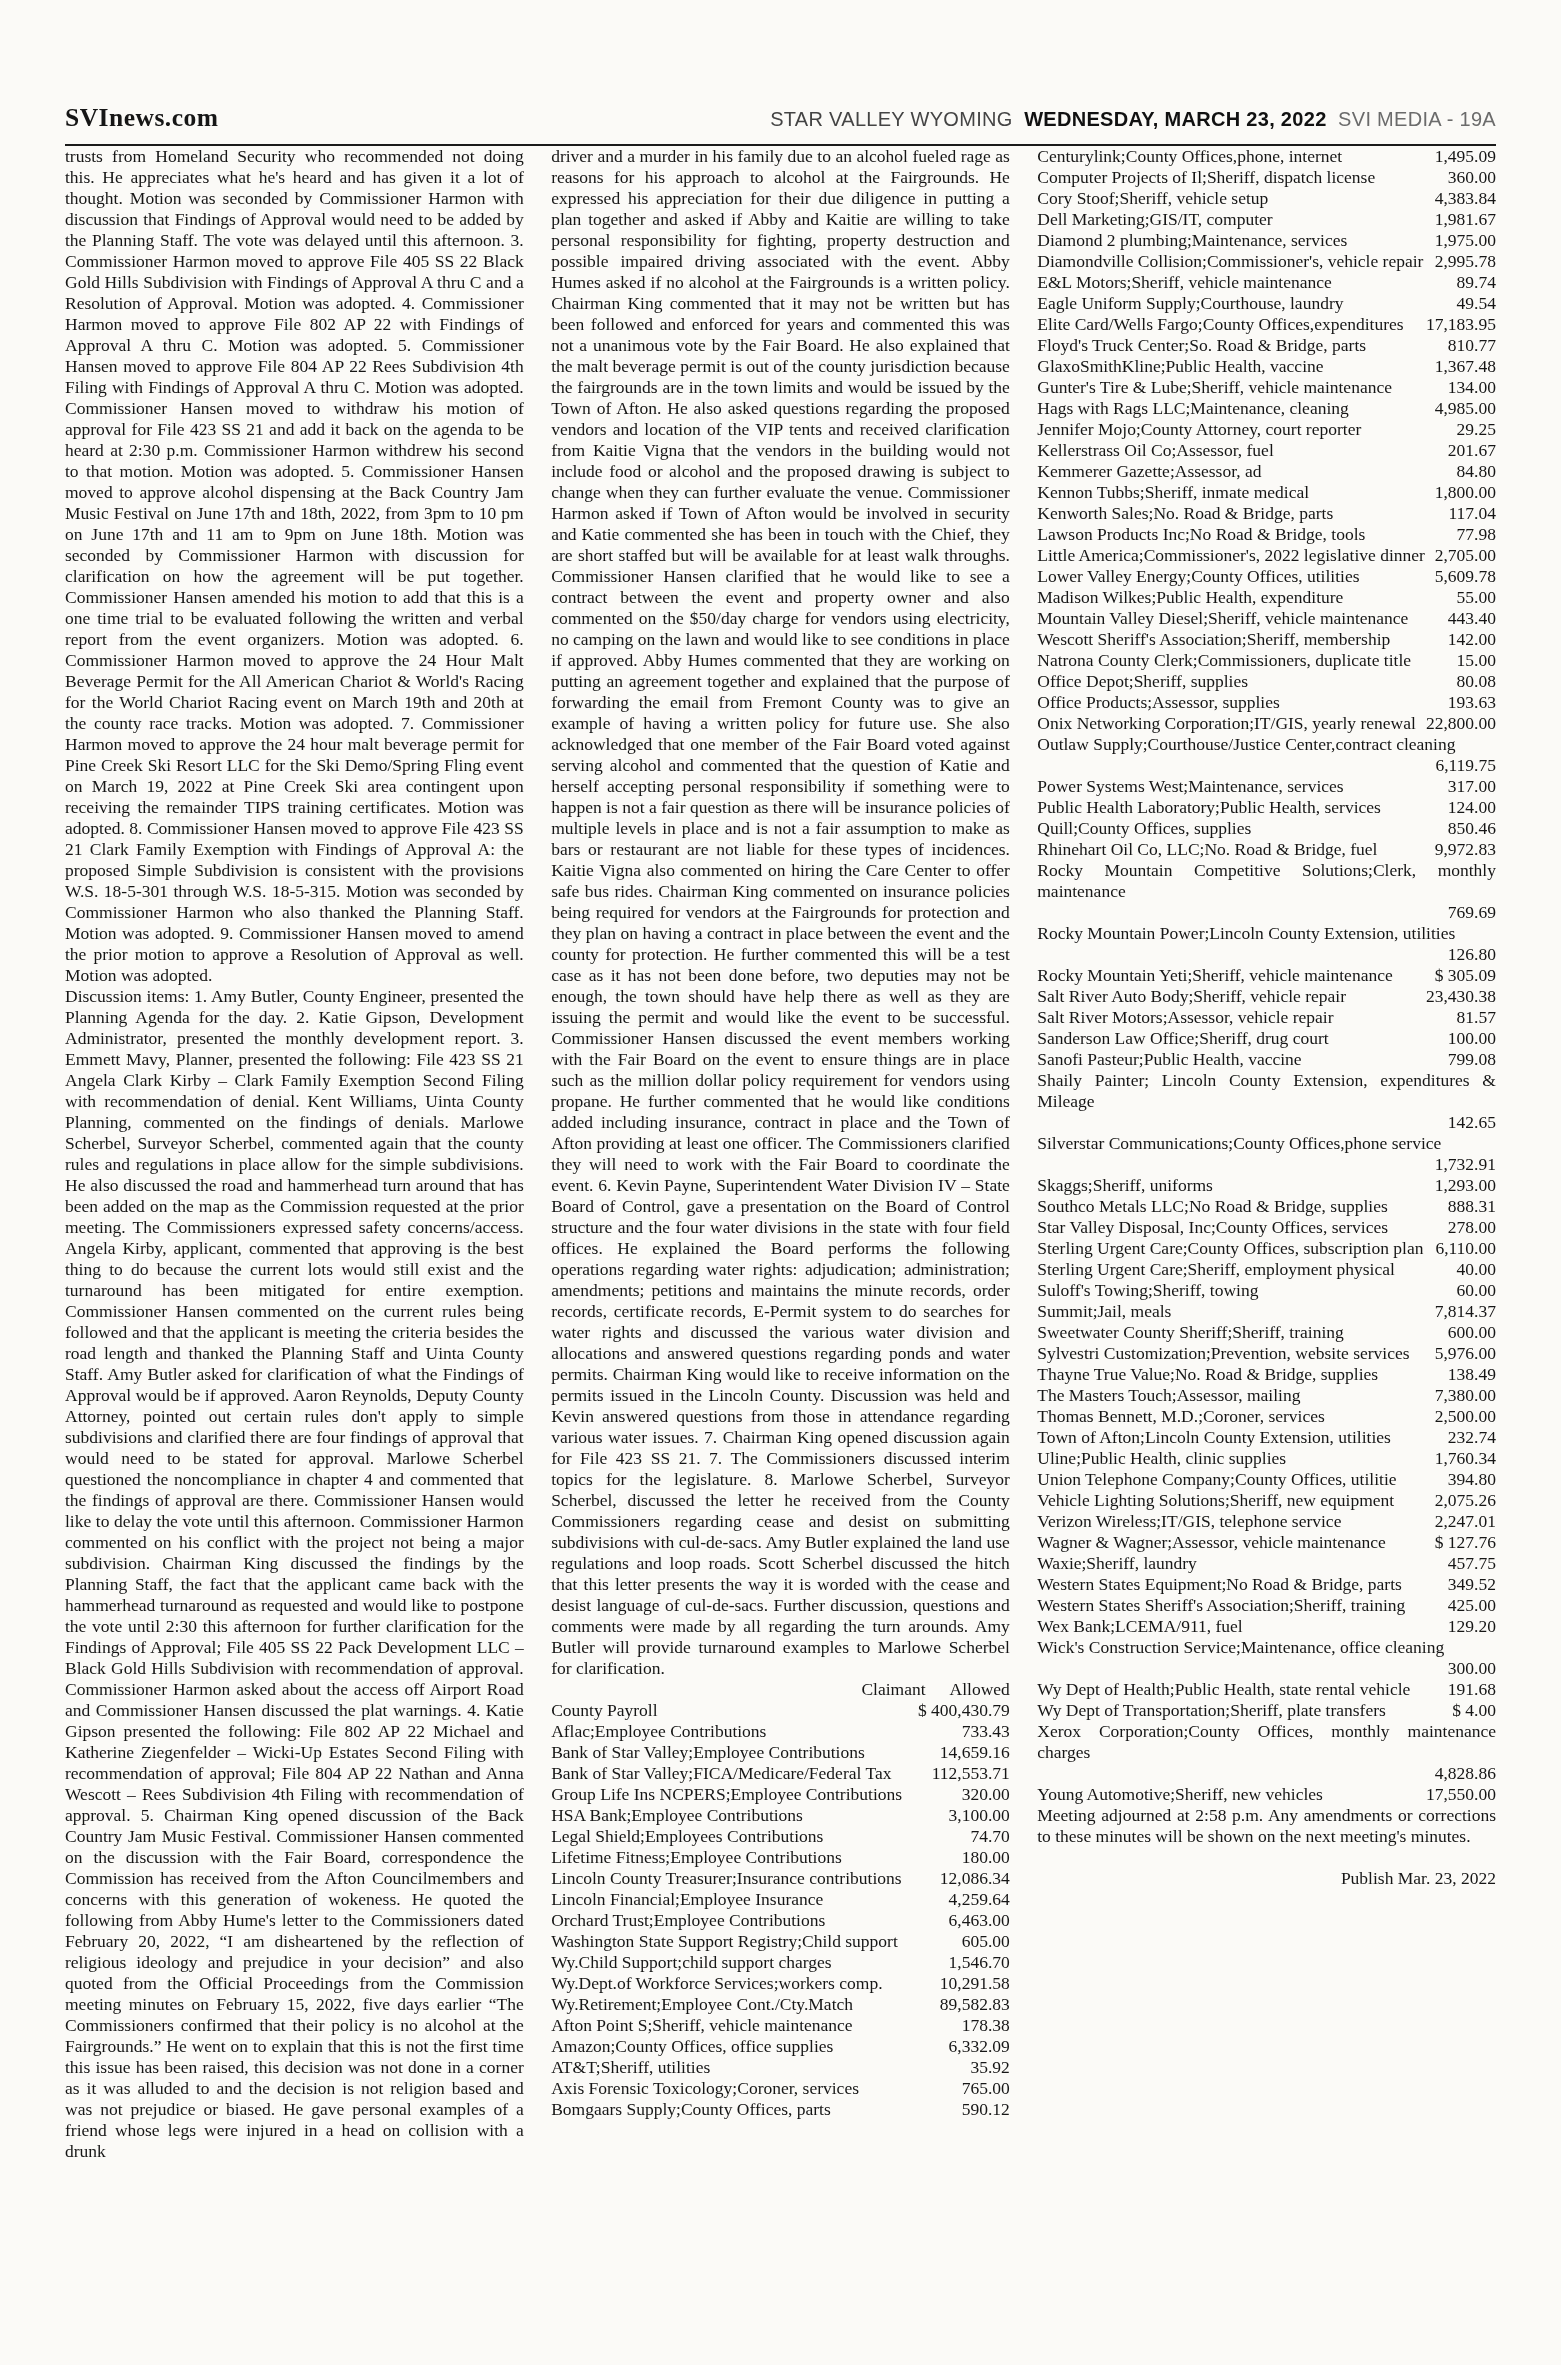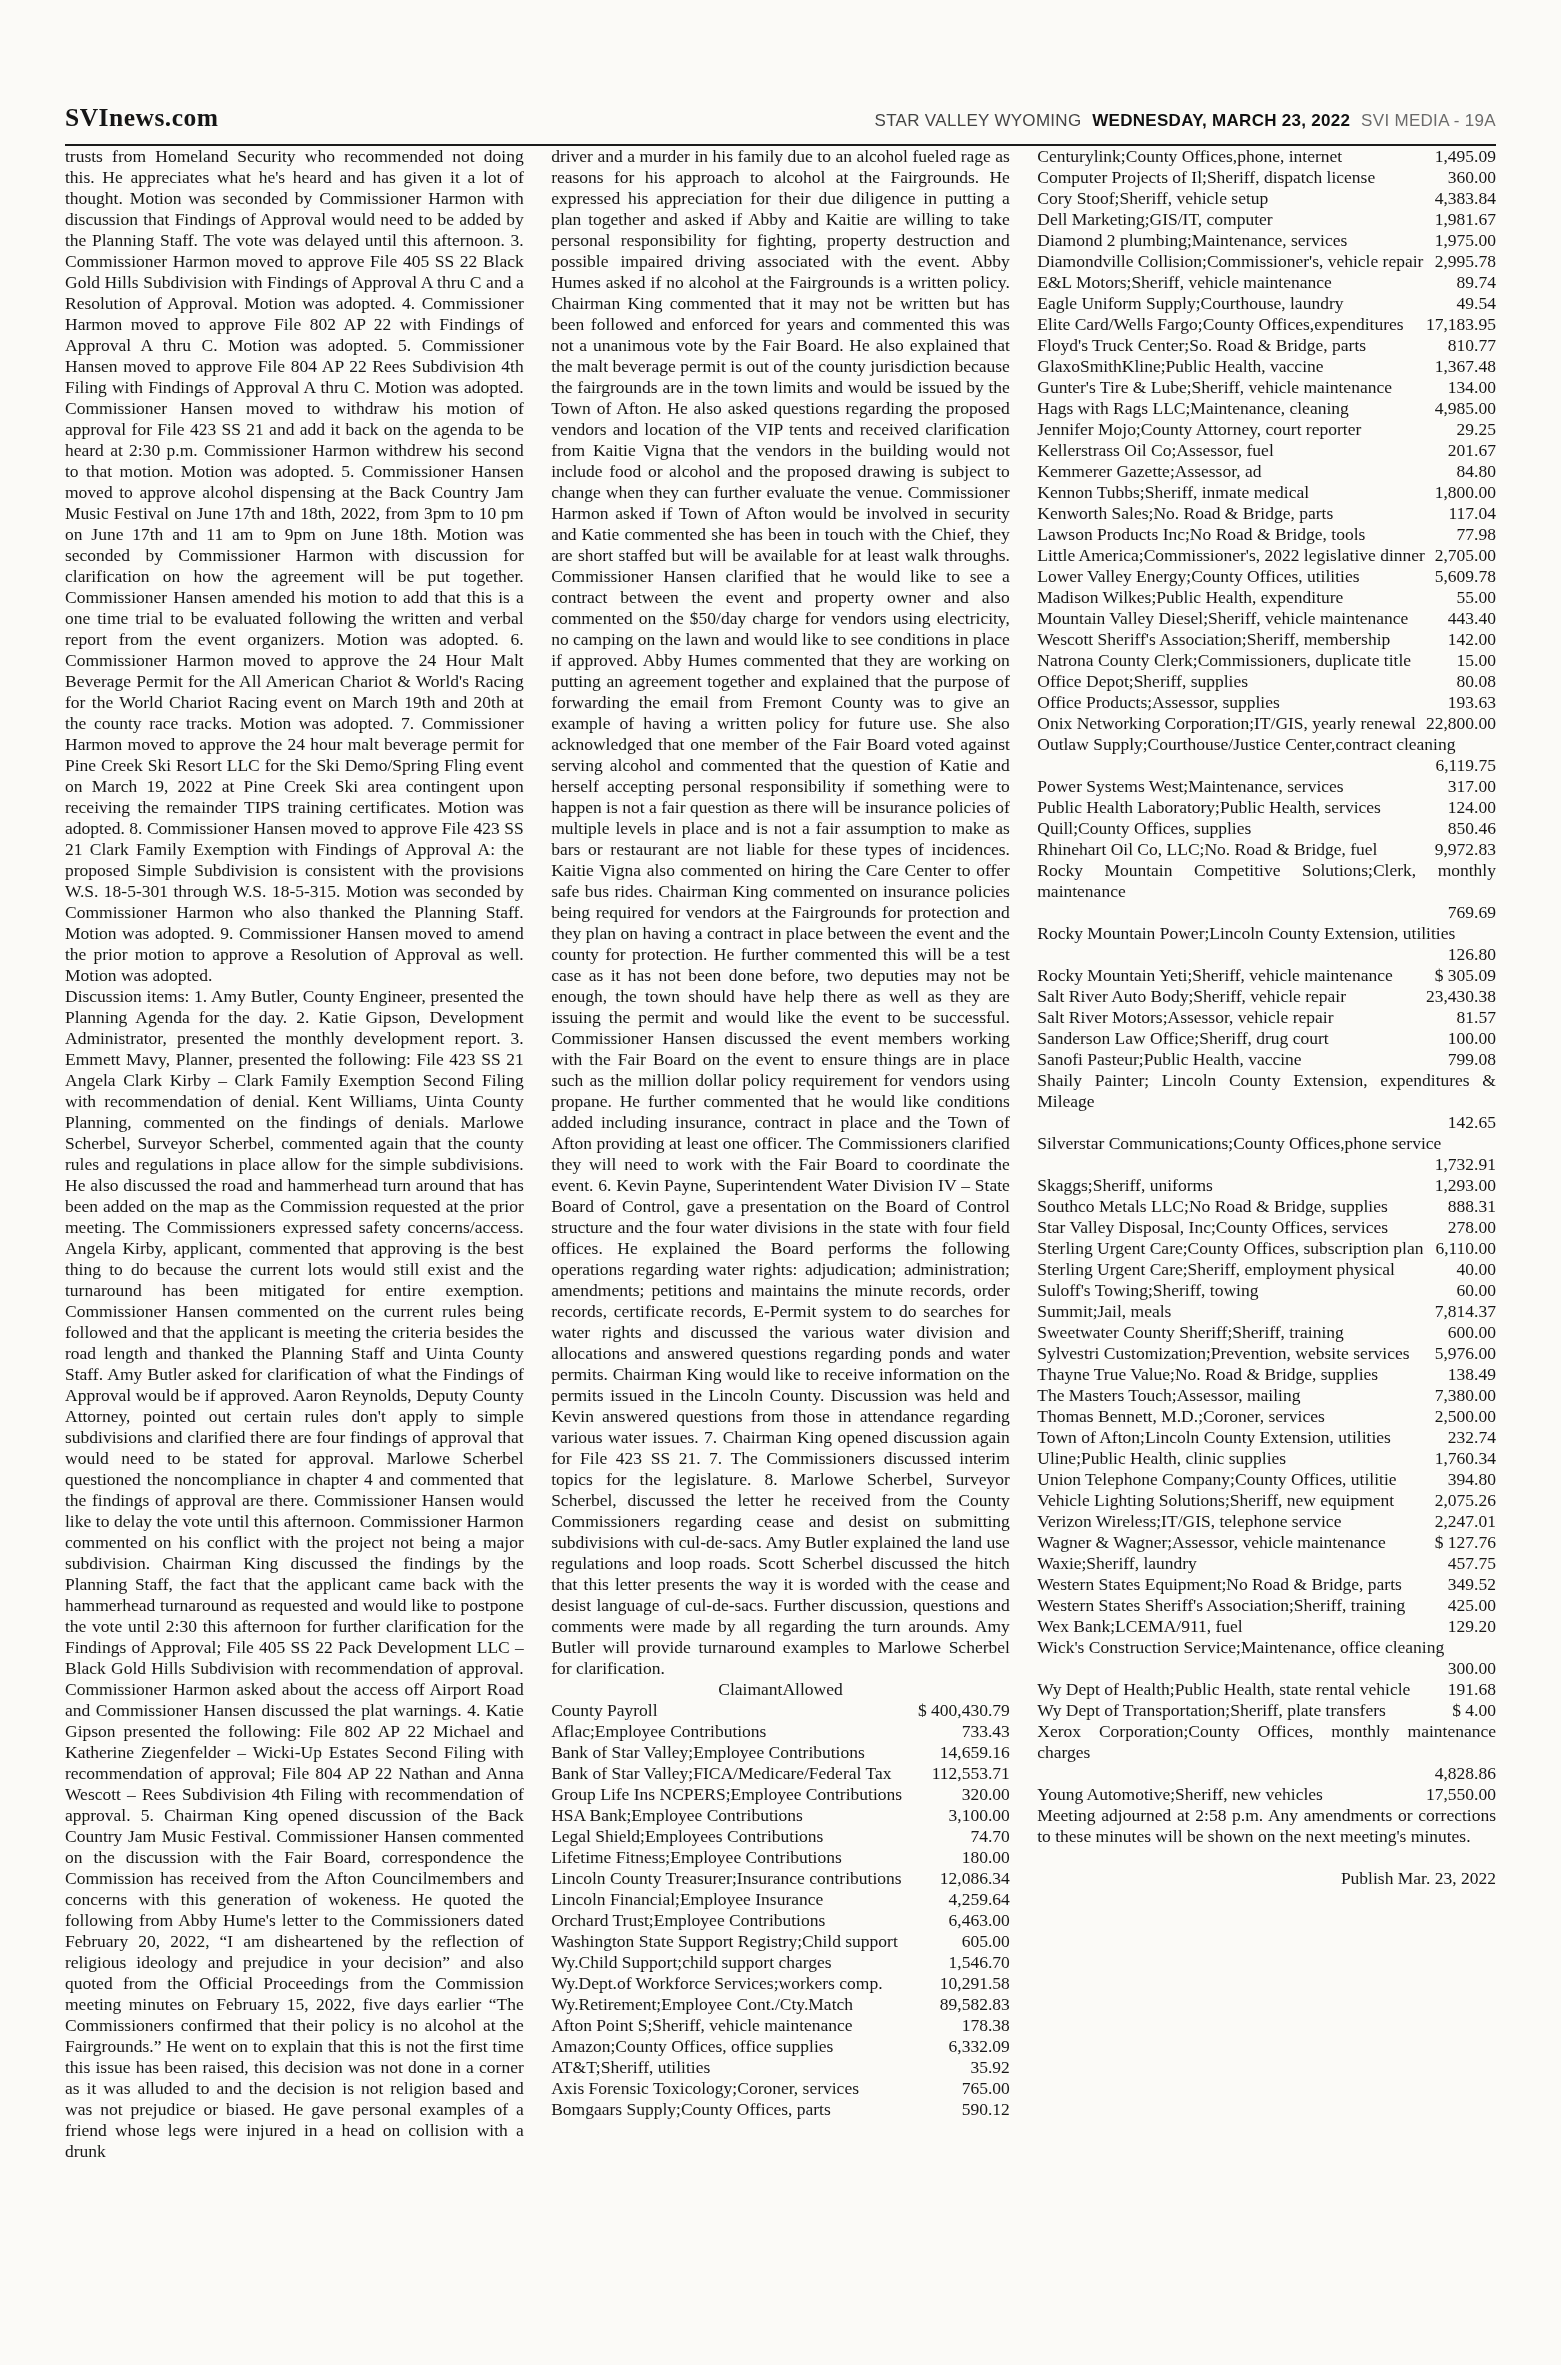--- a/index.html
+++ b/index.html
@@ -22,21 +22,21 @@
     gap: 47px;
   }
   .site {
     font-family: "Liberation Serif", serif;
     font-weight: 700;
     font-size: 25.5px;
     letter-spacing: 0.5px;
   }
   .folio {
     font-family: "Liberation Sans", sans-serif;
-    font-size: 17px;
+    font-size: 20px;
     letter-spacing: 0.3px;
     color: #444;
     white-space: nowrap;
   }
   .folio span { margin-left: 5.7px; }
   .folio .folio-date { font-weight: 700; color: #111; }
   .folio .folio-media { color: #6b6b6b; }
   .rule {
     border: 0;
     border-top: 2.4px solid #1a1a1a;
@@ -55,21 +55,22 @@
     line-height: 21px;
   }
   p.body {
     text-align: justify;
     text-justify: inter-word;
   }
 
   
   .claims-header {
     display: flex;
-    justify-content: center;
+    justify-content: flex-end;
+    gap: 24px;
   }
   .claim-row {
     display: flex;
     flex-wrap: wrap;
     justify-content: space-between;
   }
   .claim-name {
     text-align: justify;
     max-width: 100%;
   }

